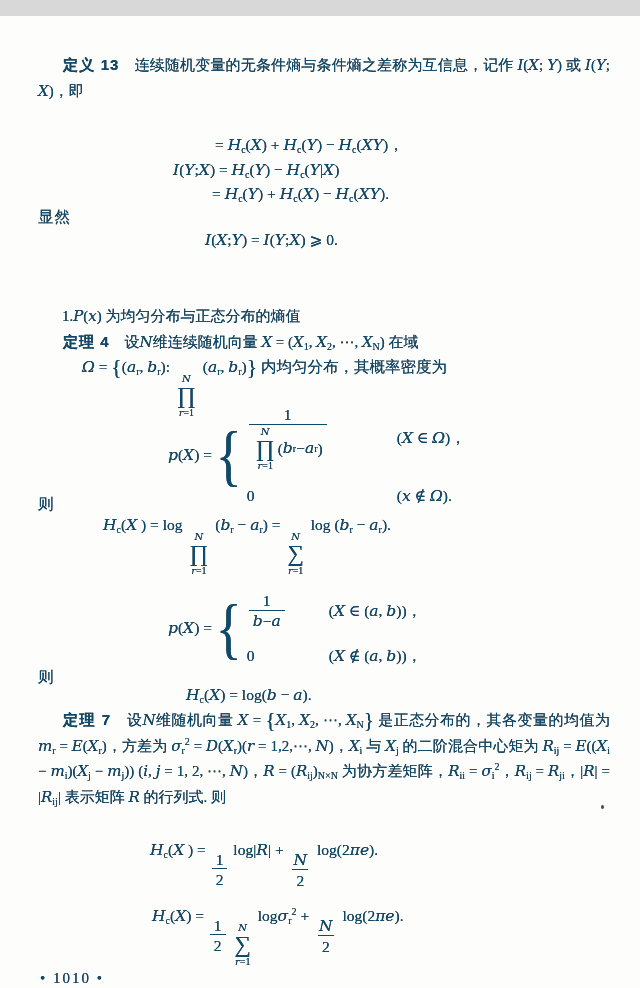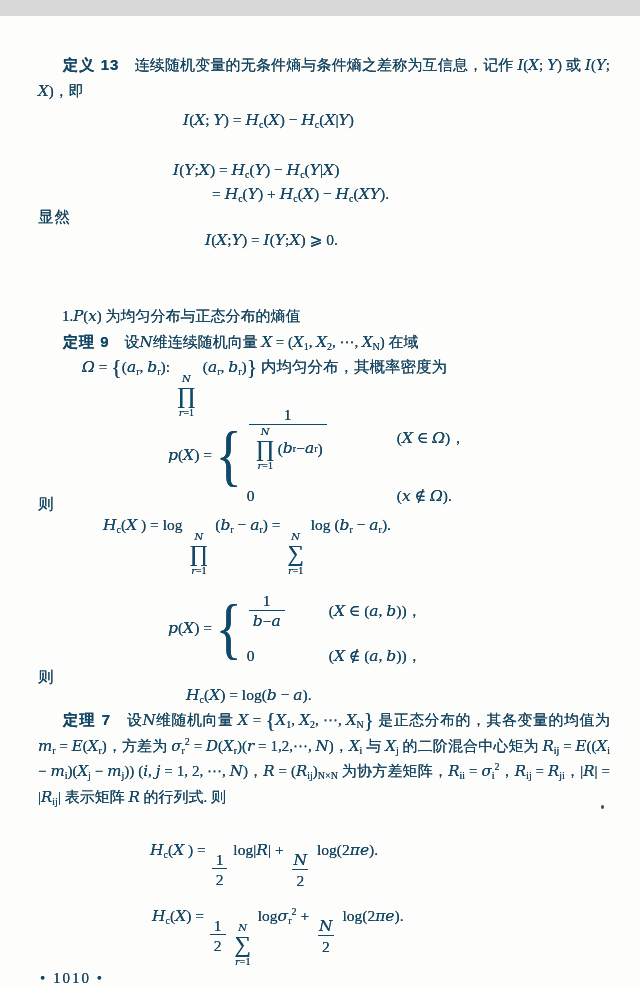--- a/index.html
+++ b/index.html
@@ -49,32 +49,32 @@
   .speck{position:absolute;width:3px;height:4px;background:#4a4644;border-radius:50%;}
   .footer{font-weight:normal;letter-spacing:2px;font-size:15px;}
 </style>
 </head>
 <body>
 
 <div class="page">
 
   <div class="blk para indent" style="left:38px;top:36px;"><span class="bd">定义 13</span>　连续随机变量的无条件熵与条件熵之差称为互信息，记作 <span class="it">I</span>(<span class="it">X</span>; <span class="it">Y</span>) 或 <span class="it">I</span>(<span class="it">Y</span>; <span class="it">X</span>)，即</div>
 
-  <div class="blk eq" style="left:183px;top:93px;"><span class="it">I</span>(<span class="it">X</span>; <span class="it">Y</span>) = <span class="it">H</span><sub>c</sub>(<span class="it">X</span>) − <span class="it">H</span><sub>c</sub>(<span class="it">X</span>|<span class="it">Y</span>)</div>
+  <div class="blk eq" style="left:215px;top:118px;">= <span class="it">H</span><sub>c</sub>(<span class="it">X</span>) + <span class="it">H</span><sub>c</sub>(<span class="it">Y</span>) − <span class="it">H</span><sub>c</sub>(<span class="it">XY</span>)，</div>
   <div class="blk eq" style="left:212px;top:167px;">= <span class="it">H</span><sub>c</sub>(<span class="it">Y</span>) + <span class="it">H</span><sub>c</sub>(<span class="it">X</span>) − <span class="it">H</span><sub>c</sub>(<span class="it">XY</span>).</div>
   <div class="blk eq" style="left:173px;top:143px;"><span class="it">I</span>(<span class="it">Y</span>;<span class="it">X</span>) = <span class="it">H</span><sub>c</sub>(<span class="it">Y</span>) − <span class="it">H</span><sub>c</sub>(<span class="it">Y</span>|<span class="it">X</span>)</div>
 
   <div class="blk label" style="left:38px;top:191px;font-family:Liberation Mono, monospace;">显然</div>
 
   <div class="blk eq" style="left:205px;top:213px;"><span class="it">I</span>(<span class="it">X</span>;<span class="it">Y</span>) = <span class="it">I</span>(<span class="it">Y</span>;<span class="it">X</span>) ⩾ 0.</div>
 
 
   <div class="blk" style="left:62px;top:291px;">1.<span class="it">P</span>(<span class="it">x</span>) 为均匀分布与正态分布的熵值</div>
 
-  <div class="blk para" style="left:38px;top:313px;text-indent:25px;"><span class="bd">定理 9</span>　设<span class="it">N</span>维连续随机向量 <span class="it">X</span> = (<span class="it">X</span><sub>1</sub>, <span class="it">X</span><sub>2</sub>, ⋯, <span class="it">X</span><sub>N</sub>) 在域</div>
+  <div class="blk para" style="left:38px;top:313px;text-indent:25px;"><span class="bd">定理 4</span>　设<span class="it">N</span>维连续随机向量 <span class="it">X</span> = (<span class="it">X</span><sub>1</sub>, <span class="it">X</span><sub>2</sub>, ⋯, <span class="it">X</span><sub>N</sub>) 在域</div>
 
   <div class="blk eq" style="left:82px;top:340px;"><span class="it">Ω</span> = <span class="bigbrace">{</span>(<span class="it">a</span><sub>r</sub>, <span class="it">b</span><sub>r</sub>): <span class="bigop">
         <span class="t"><span class="it">N</span></span>
         <span class="o">∏</span>
         <span class="b"><span class="it">r</span>=1</span>
       </span> (<span class="it">a</span><sub>r</sub>, <span class="it">b</span><sub>r</sub>)<span class="bigbrace">}</span> 内均匀分布，其概率密度为</div>
 
   <div class="blk eq" id="f-pdf-nd" style="left:168px;top:390px;"><span class="it">p</span>(<span class="it">X</span>) = <span class="cases">
         <span class="brace">{</span>
         <span class="rows">

